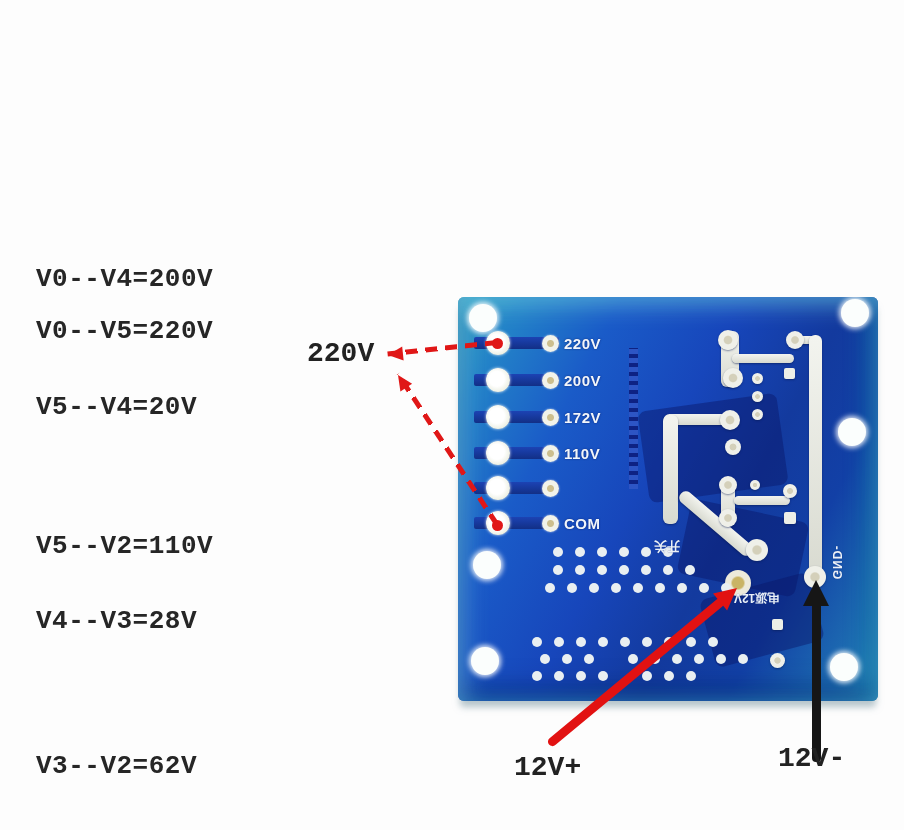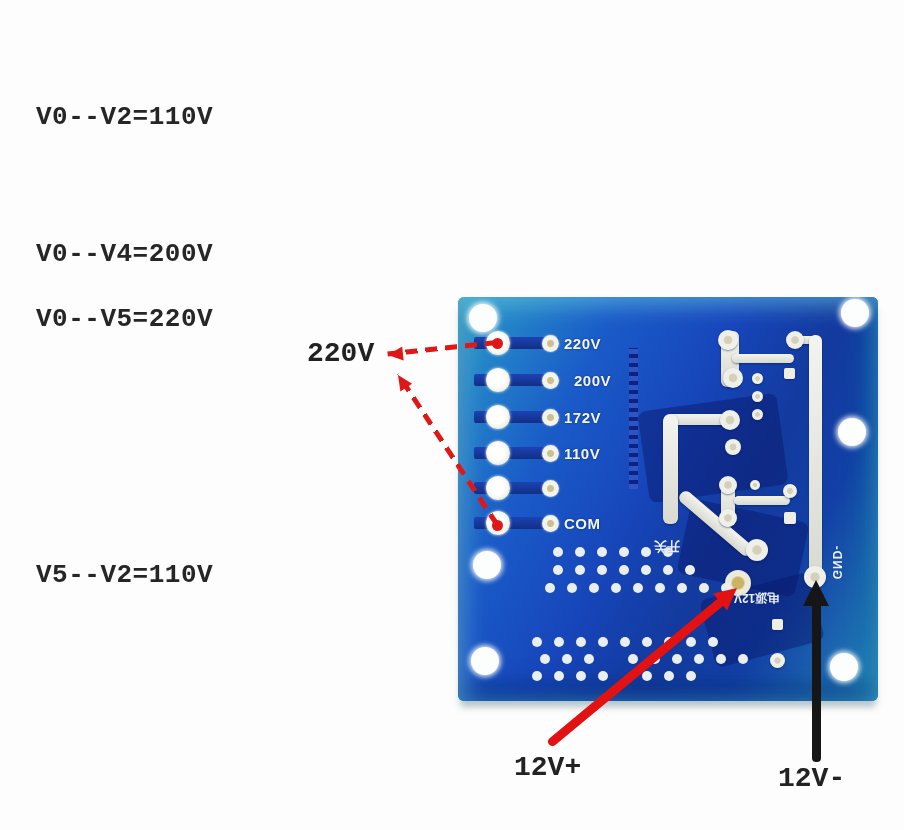--- a/index.html
+++ b/index.html
@@ -50,24 +50,26 @@
   .tri{position:absolute;width:0;height:0;transform-origin:0 50%;}
   .redline{position:absolute;height:9px;background:#e21212;border-radius:5px;transform-origin:0 50%;}
   .blackline{position:absolute;width:9px;background:#161616;border-radius:4px;}
   .layer{position:absolute;inset:0;}
 </style>
 </head>
 <body>
 
 <div id="canvas">
 
-  <div class="vline" style="top:102px">V0--V2=110V</div>
-  <div class="vline" style="top:239px">V0--V4=200V</div>
-  <div class="vline" style="top:304px">V0--V5=220V</div>
-  <div class="vline" style="top:560px">V5--V2=110V</div>
+  <div class="vline" style="top:264px">V0--V4=200V</div>
+  <div class="vline" style="top:316px">V0--V5=220V</div>
+  <div class="vline" style="top:392px">V5--V4=20V</div>
+  <div class="vline" style="top:531px">V5--V2=110V</div>
+  <div class="vline" style="top:606px">V4--V3=28V</div>
+  <div class="vline" style="top:751px">V3--V2=62V</div>
 
   <div class="board">
 
     <div class="navy" style="left:185px;top:105px;width:140px;height:92px;transform:rotate(-8deg)"></div>
     <div class="navy" style="left:225px;top:213px;width:120px;height:76px;transform:rotate(12deg)"></div>
     <div class="navy" style="left:248px;top:288px;width:112px;height:70px;transform:rotate(-15deg)"></div>
 
     <div class="hole" style="left:11px;top:7px"></div>
     <div class="hole" style="left:383px;top:2px"></div>
     <div class="hole" style="left:380px;top:121px"></div>
@@ -90,21 +92,21 @@
     <div class="epad" style="left:28px;top:214px"></div>
 
     <div class="spad" style="left:84px;top:38px"></div>
     <div class="spad" style="left:84px;top:75px"></div>
     <div class="spad" style="left:84px;top:112px"></div>
     <div class="spad" style="left:84px;top:148px"></div>
     <div class="spad" style="left:84px;top:183px"></div>
     <div class="spad" style="left:84px;top:218px"></div>
 
     <div class="plabel" style="left:106px;top:39px">220V</div>
-    <div class="plabel" style="left:116px;top:76px">200V</div>
+    <div class="plabel" style="left:106px;top:76px">200V</div>
     <div class="plabel" style="left:106px;top:113px">172V</div>
     <div class="plabel" style="left:106px;top:149px">110V</div>
     <div class="plabel" style="left:106px;top:184px"></div>
     <div class="plabel" style="left:106px;top:219px">COM</div>
 
     <div class="silkbar"></div>
 
     <div class="trace" style="left:263px;top:34px;width:18px;height:56px"></div>
     <div class="trace" style="left:274px;top:57px;width:62px;height:9px"></div>
     <div class="trace" style="left:336px;top:39px;width:26px;height:8px"></div>
@@ -159,16 +161,16 @@
     <div class="dashline" style="left:497px;top:522px;width:180px;transform:rotate(-123.4deg)"></div>
     <div class="dot" style="left:492px;top:520px"></div>
     <div class="tri" style="left:398px;top:368px;border-top:7px solid transparent;border-bottom:7px solid transparent;border-right:15px solid #e01717;transform:rotate(56.6deg)"></div>
 
     <div class="redline" style="left:549px;top:740px;width:226px;transform:rotate(-39.7deg)"></div>
     <div class="tri" style="left:737px;top:577px;border-top:11px solid transparent;border-bottom:11px solid transparent;border-right:22px solid #e21212;transform:rotate(140.3deg)"></div>
     <div class="ann" style="left:514px;top:753px">12V+</div>
 
     <div class="blackline" style="left:812px;top:600px;height:162px"></div>
     <div class="tri" style="left:803px;top:580px;border-left:13px solid transparent;border-right:13px solid transparent;border-bottom:26px solid #161616"></div>
-    <div class="ann" style="left:778px;top:764px">12V-</div>
+    <div class="ann" style="left:778px;top:744px">12V-</div>
   </div>
 
 </div>
 
 </body></html>

